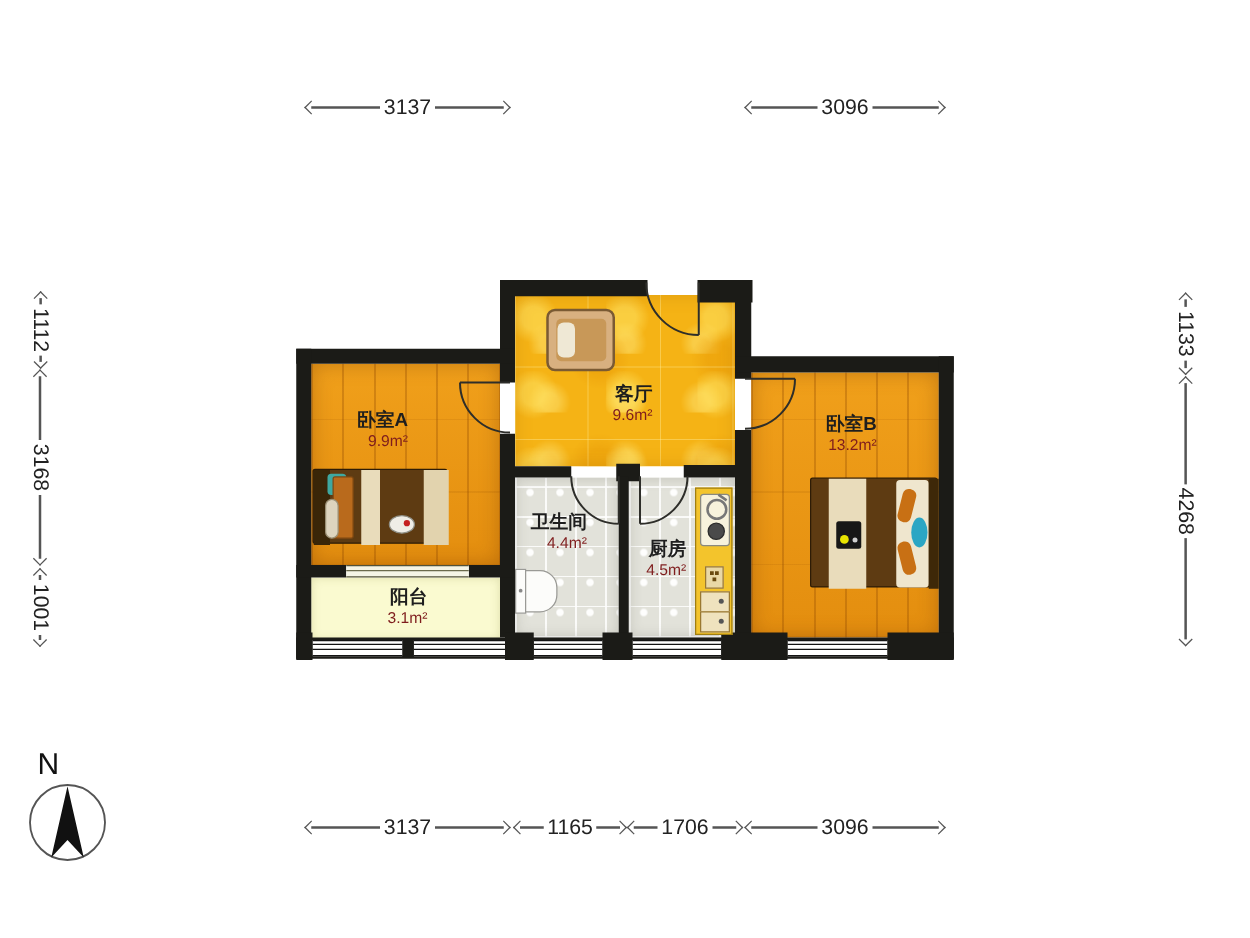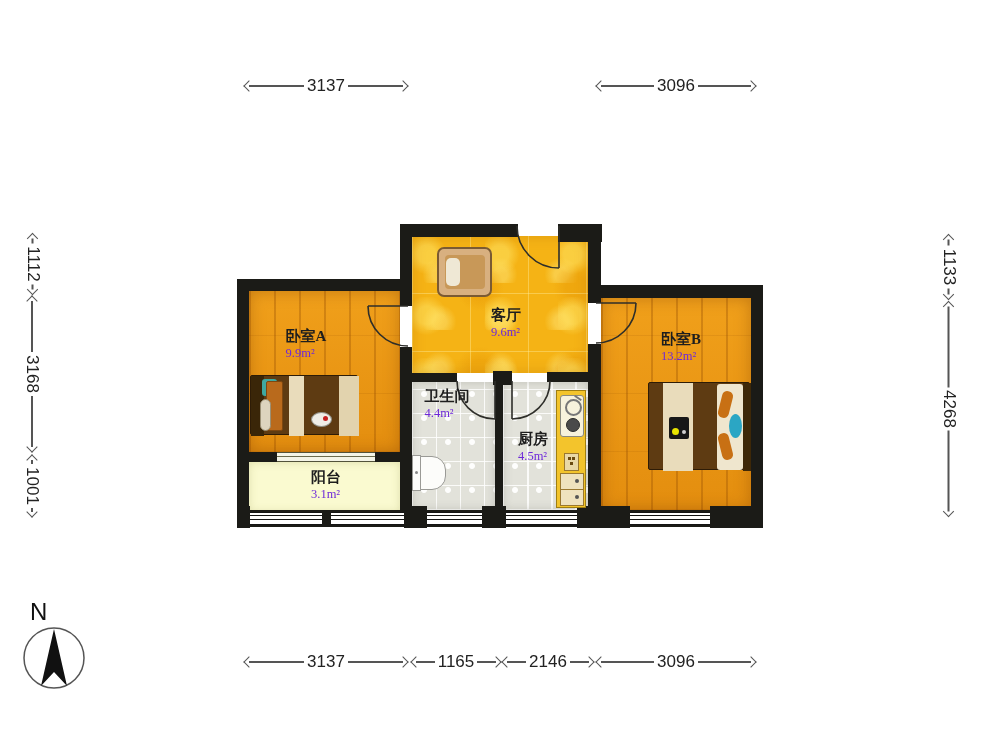--- a/index.html
+++ b/index.html
@@ -41,23 +41,23 @@
   .floor-balcony{background:#FAFAD0;box-shadow:inset 0 0 8px rgba(140,140,60,.25);}
   
   .win{position:absolute;top:512px;height:13px;background:#fff;box-sizing:border-box;
        border-top:1.8px solid #141414;border-bottom:1.8px solid #141414;}
   .win::before{content:"";display:block;height:1.3px;background:#141414;margin-top:2px;}
   .win::after{content:"";display:block;height:1.3px;background:#141414;margin-top:2.6px;}
   .opening{position:absolute;background:#F4F4E6;box-sizing:border-box;
        border-top:1.6px solid #52523a;border-bottom:1.6px solid #52523a;}
   .opening::after{content:"";display:block;height:1.2px;background:#6a6a4c;margin-top:2.6px;}
   
-  .rlabel{position:absolute;transform:translate(-50%,0);text-align:left;white-space:nowrap;font-family:Liberation Serif, serif;}
+  .rlabel{position:absolute;transform:translate(-50%,0);text-align:right;white-space:nowrap;}
   .rlabel .rname{font-size:15px;font-weight:bold;color:#1e1e1e;line-height:17px;}
-  .rlabel .rarea{font-size:12.5px;color:#6d28d9;line-height:17px;}
+  .rlabel .rarea{font-size:12.5px;color:#7f1d1d;line-height:17px;}
   
   .dim{position:absolute;display:flex;align-items:center;height:20px;color:#222;font-size:17px;}
   .dim .ln{flex:1;height:1.4px;background:#555;min-width:3px;}
   .dim .ah{width:7px;height:7px;border-left:1.4px solid #555;border-bottom:1.4px solid #555;flex:none;}
   .dim .ah.l{transform:rotate(45deg);margin-right:-4px;}
   .dim .ah.r{transform:rotate(225deg);margin-left:-4px;}
   .dim .num{margin:0 3px;white-space:nowrap;font-weight:400;}
   .dim.v{transform:rotate(90deg);transform-origin:center center;}
   
   .furn{position:absolute;box-sizing:border-box;}
@@ -188,21 +188,21 @@
     <div class="rarea">9.9m²</div>
   </div>
   <div class="rlabel" style="left:506px;top:307px;">
     <div class="rname">客厅</div>
     <div class="rarea">9.6m²</div>
   </div>
   <div class="rlabel" style="left:681px;top:331px;">
     <div class="rname">卧室B</div>
     <div class="rarea">13.2m²</div>
   </div>
-  <div class="rlabel" style="left:447px;top:388px;">
+  <div class="rlabel" style="left:447px;top:409px;">
     <div class="rname">卫生间</div>
     <div class="rarea">4.4m²</div>
   </div>
   <div class="rlabel" style="left:533px;top:431px;">
     <div class="rname">厨房</div>
     <div class="rarea">4.5m²</div>
   </div>
   <div class="rlabel" style="left:326px;top:469px;">
     <div class="rname">阳台</div>
     <div class="rarea">3.1m²</div>
@@ -233,21 +233,21 @@
   <div class="dim" style="left:412px;top:652px;width:88px;">
     <span class="ah l"></span>
       <span class="ln"></span>
     <span class="num">1165</span>
     <span class="ln"></span>
       <span class="ah r"></span>
   </div>
   <div class="dim" style="left:503px;top:652px;width:90px;">
     <span class="ah l"></span>
       <span class="ln"></span>
-    <span class="num">2146</span>
+    <span class="num">1706</span>
     <span class="ln"></span>
       <span class="ah r"></span>
   </div>
   <div class="dim" style="left:597px;top:652px;width:158px;">
     <span class="ah l"></span>
       <span class="ln"></span>
     <span class="num">3096</span>
     <span class="ln"></span>
       <span class="ah r"></span>
   </div>

